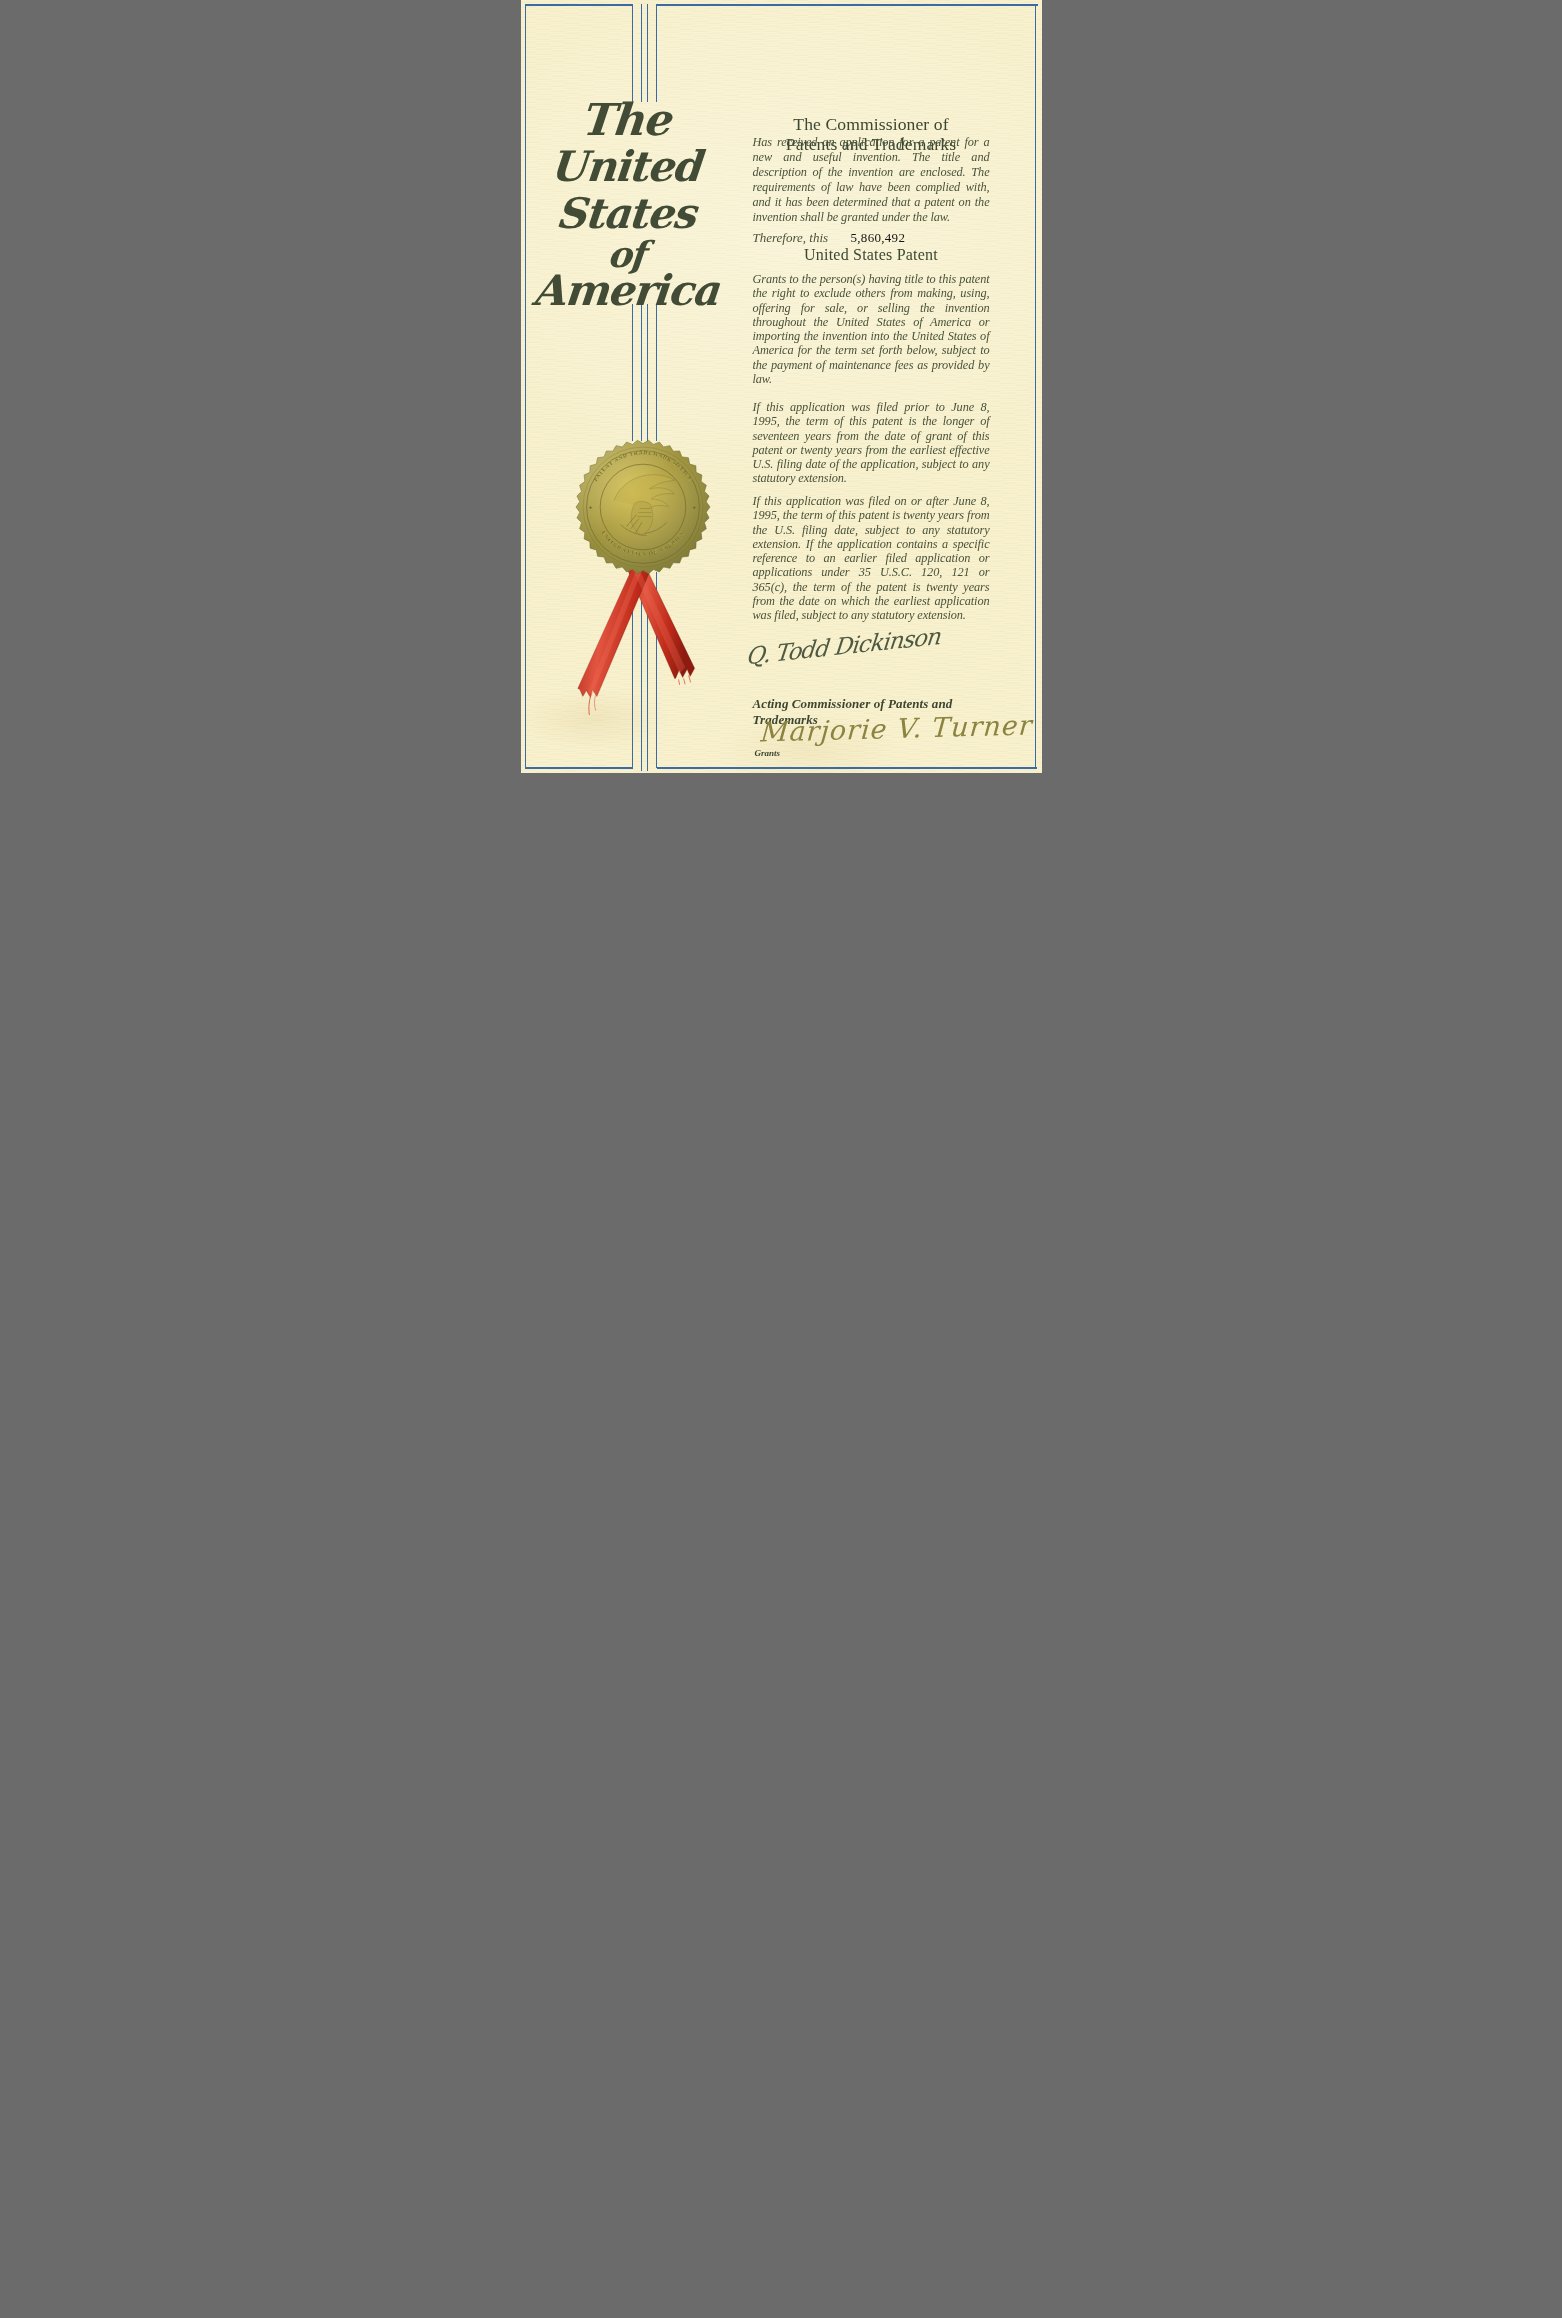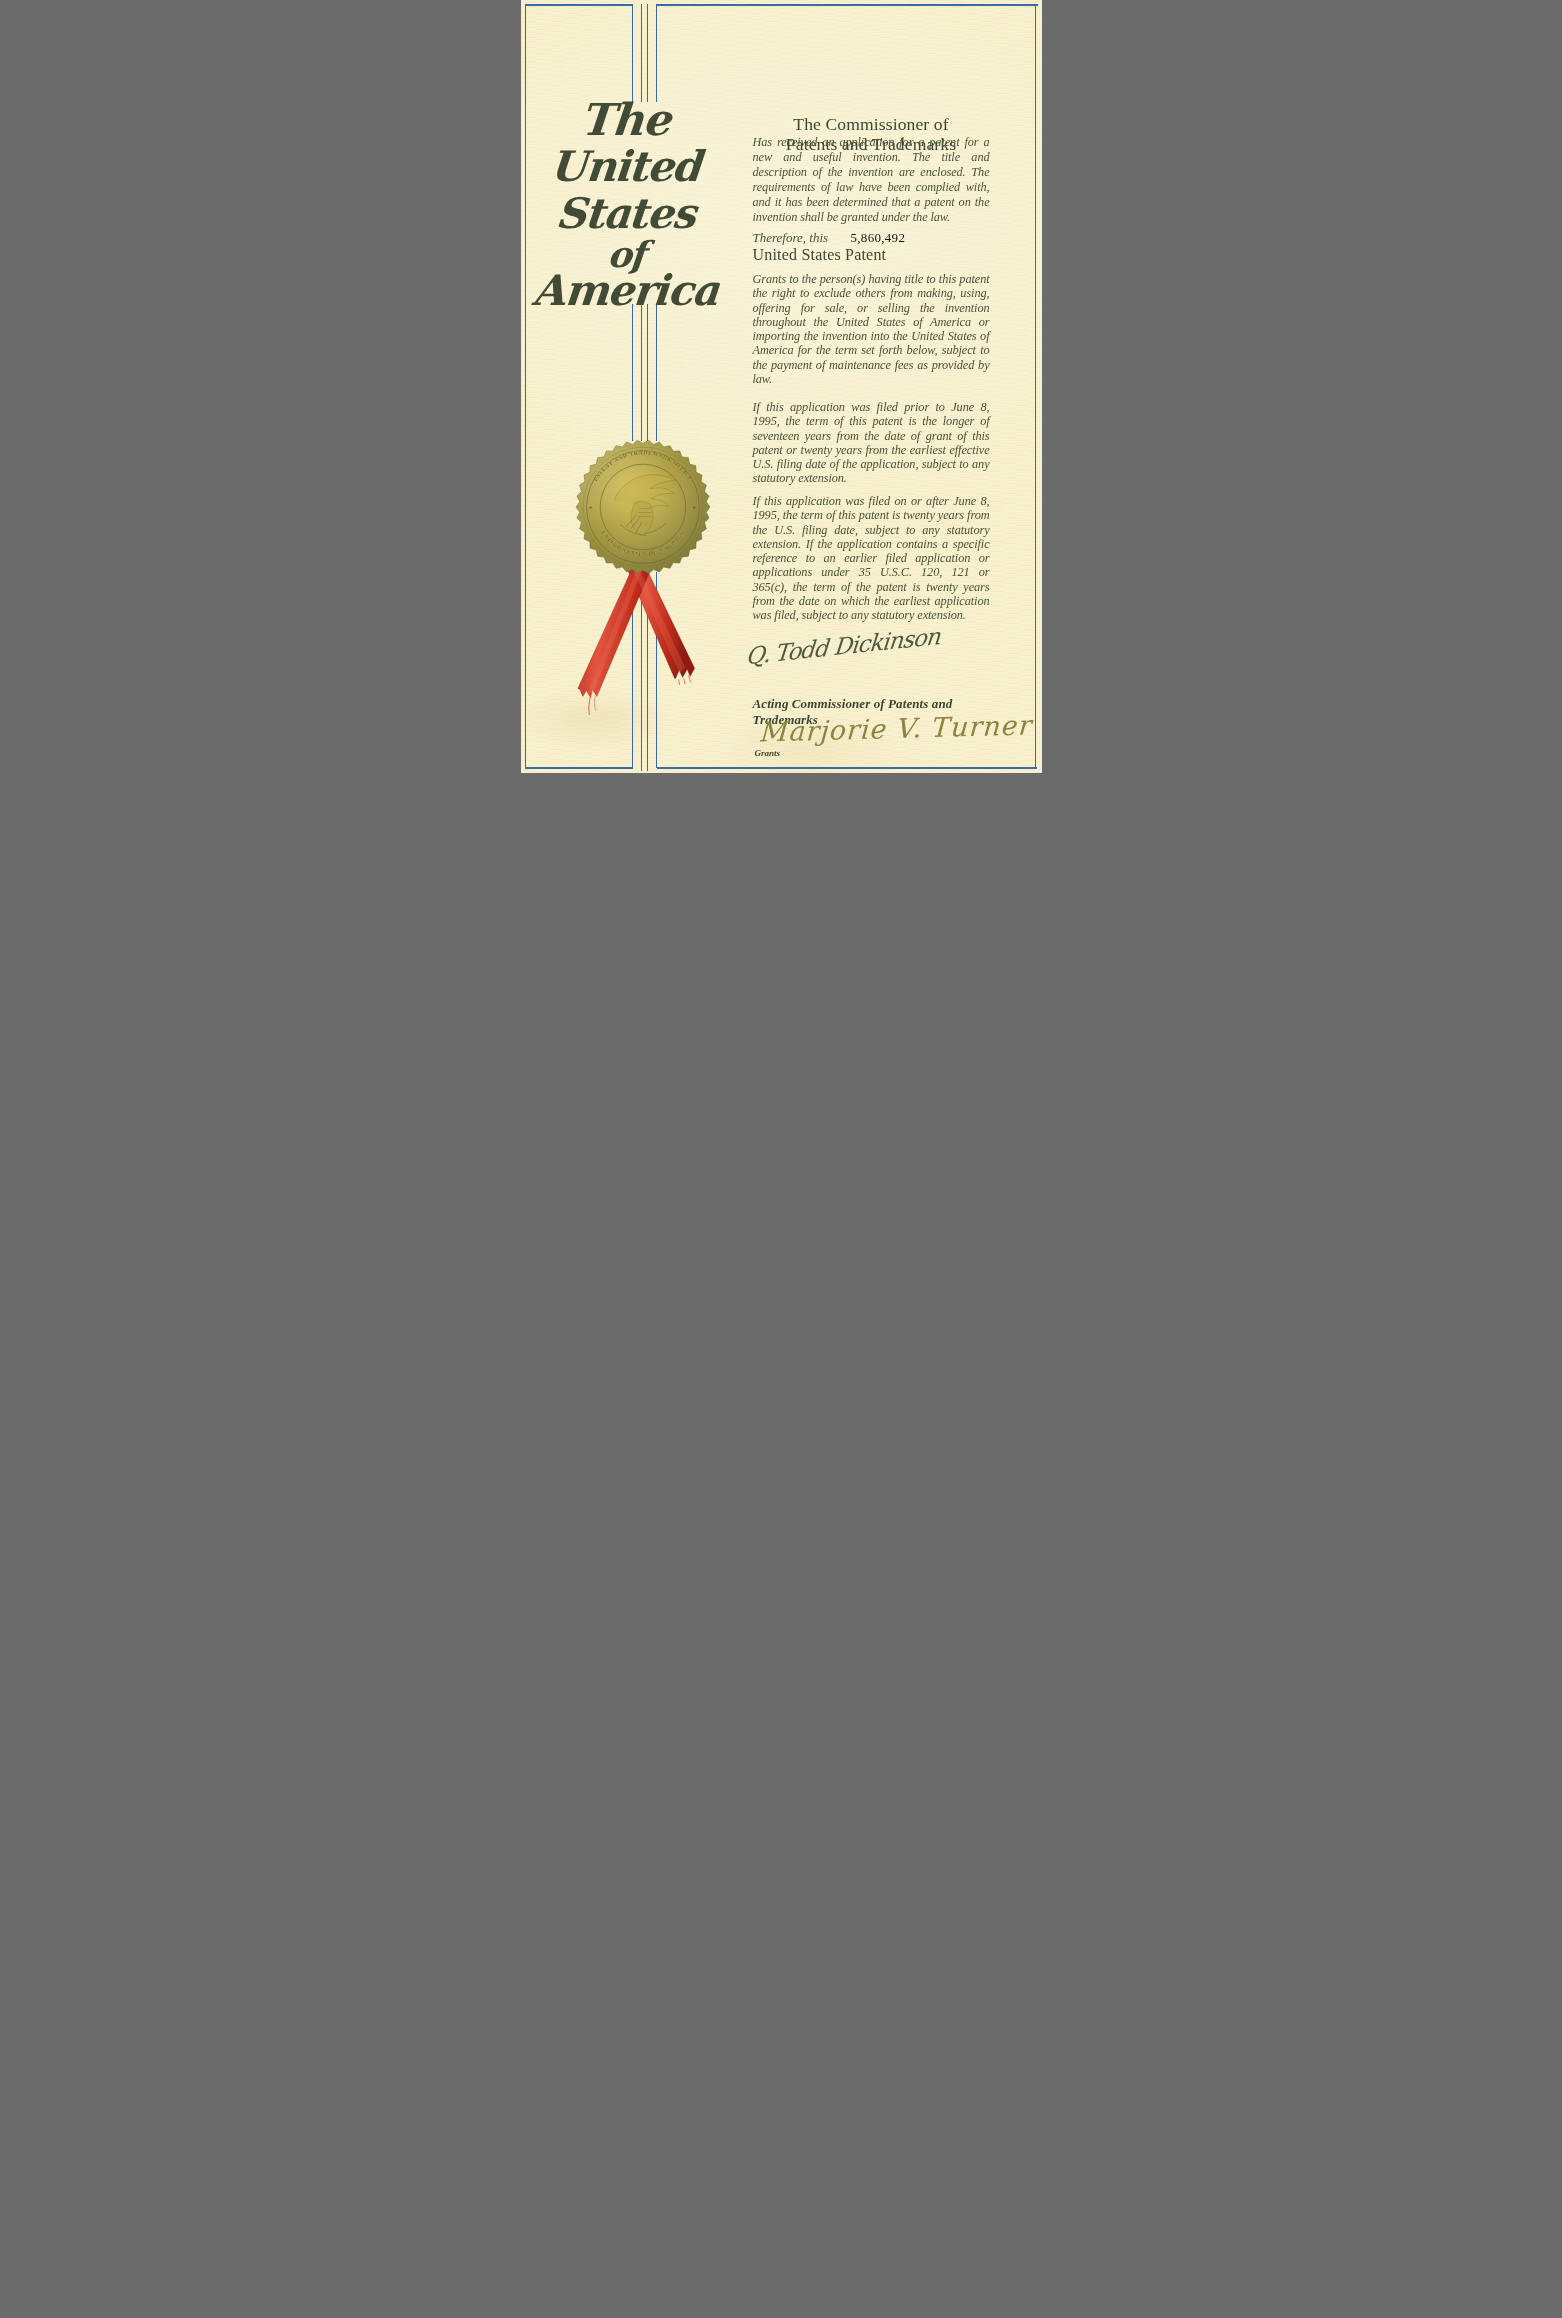--- a/index.html
+++ b/index.html
@@ -25,21 +25,21 @@
     font-style:italic; font-weight:700; color:#414b35;
     transform:skewX(-8deg); letter-spacing:-1.5px; line-height:1; z-index:5;
   }
   
   .rc{position:absolute; left:232px; width:237px; color:#49523a; z-index:5;}
   .head{ text-align:center; font-size:17.6px; line-height:1.12; color:#3c4732; letter-spacing:0.1px;}
   .para{ font-style:italic; font-size:12.3px; line-height:14.3px; text-align:justify; letter-spacing:-0.1px;}
   .p1{line-height:15px;}
   .therefore{ font-style:italic; font-size:13px; color:#49523a;}
   .patnum{ position:absolute; left:330px; font-style:normal; font-size:13px; color:#151515; letter-spacing:0.3px; z-index:6;}
-  .usp{ font-size:16px; color:#3c4732; letter-spacing:0.2px;}
+  .usp{ text-align:center; font-size:16px; color:#3c4732; letter-spacing:0.2px;}
   .sig1{
     position:absolute; left:226px; top:633px; z-index:6;
     font-family:"DejaVu Serif",serif; font-style:italic; font-size:23px; color:#4d5942;
     transform:rotate(-6deg) skewX(-14deg); letter-spacing:-1px; white-space:nowrap;
   }
   .acting{ font-style:italic; font-weight:700; font-size:13px; color:#3b4530; letter-spacing:0.1px;}
   .attest{ font-style:italic; font-weight:700; font-size:9px; color:#3b4530;}
   .sig2{
     position:absolute; left:240px; top:713px; z-index:6;
     font-family:"DejaVu Serif",serif; font-style:italic; font-size:27px; color:#8b8440;

